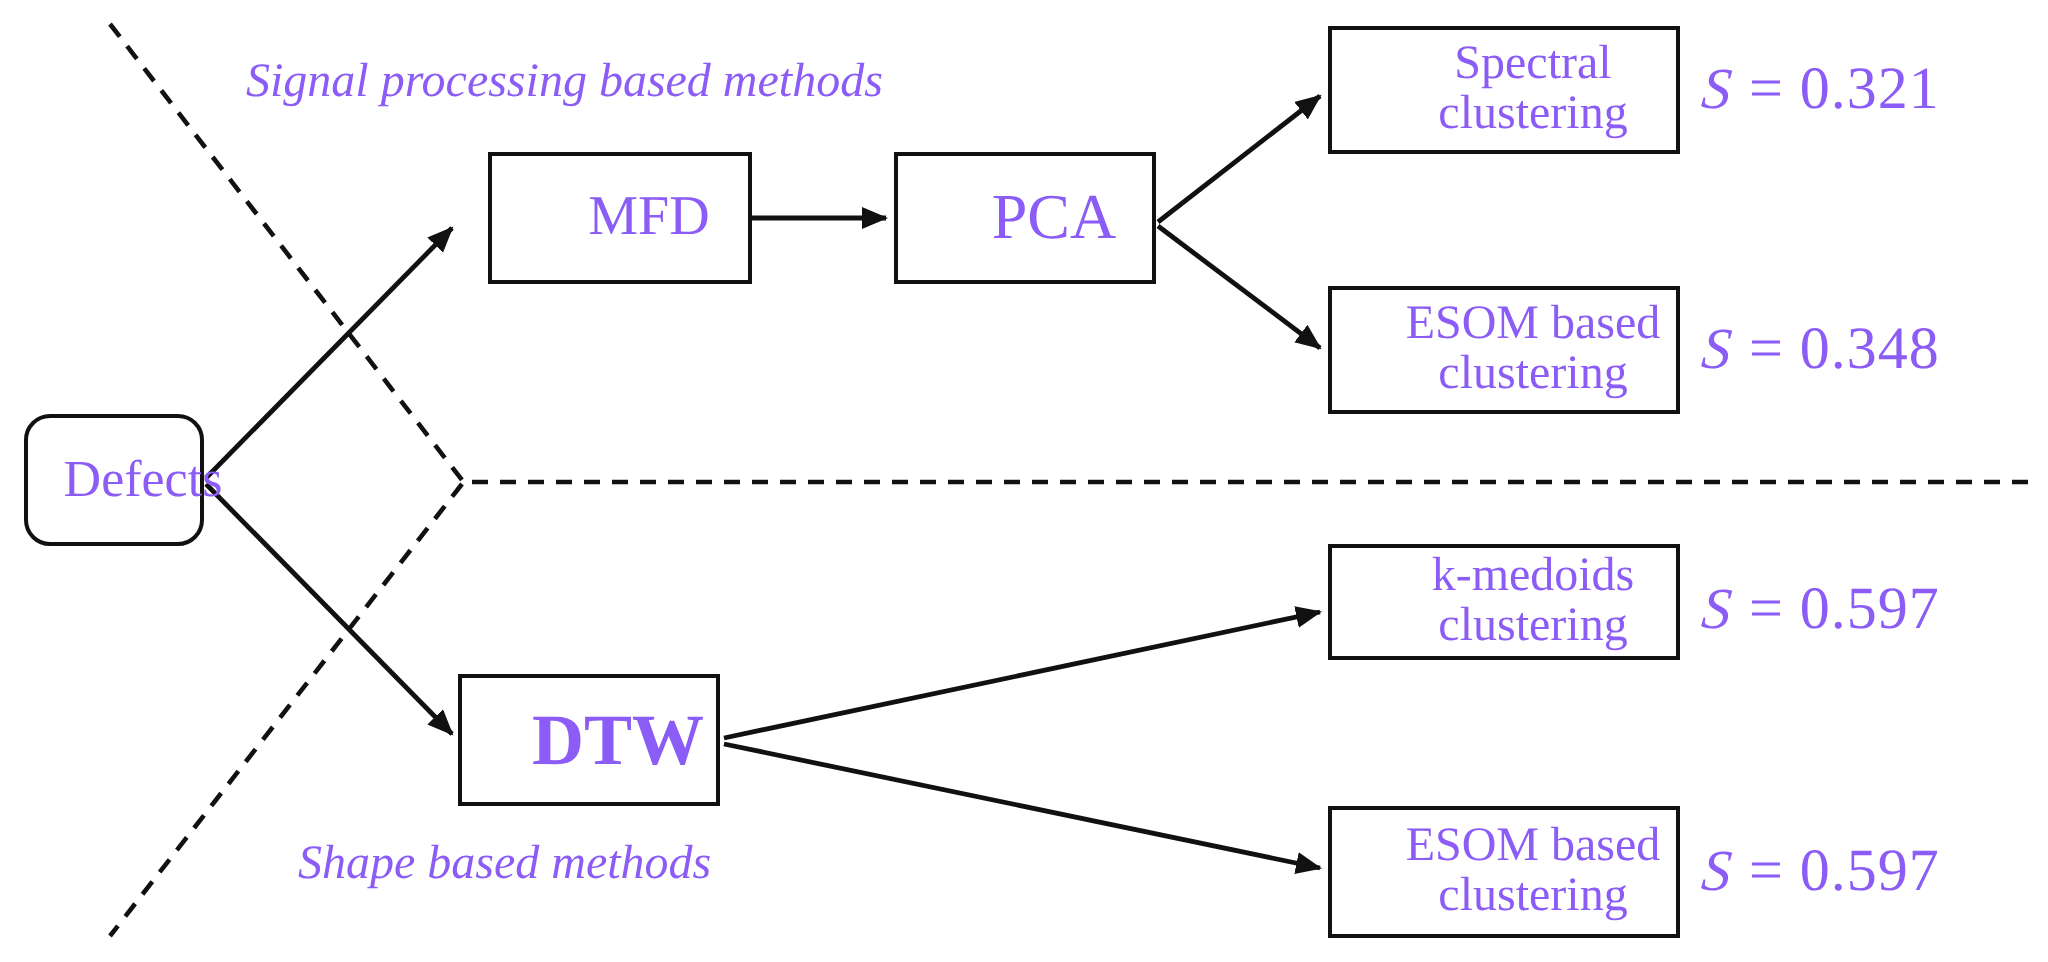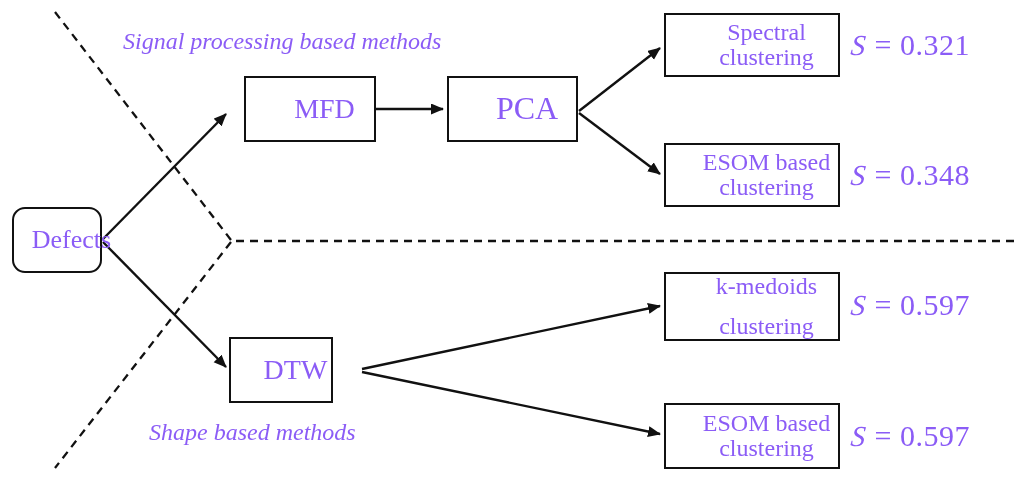--- a/index.html
+++ b/index.html
@@ -20,24 +20,24 @@
     align-items:center;justify-content:center;
     text-align:center;
     box-sizing:border-box;
     line-height:1.06;
     padding-left:29px;
   }
   .node .ln{display:block;white-space:nowrap;}
   #node-defects{left:12px;top:207px;width:90px;height:66px;border-radius:13px;font-size:26px;}
   #node-mfd{left:229px;top:76px;width:132px;height:66px;font-size:28px;margin-left:15px;}
   #node-pca{left:447px;top:76px;width:131px;height:66px;font-size:32px;}
-  #node-dtw{left:229px;top:337px;width:104px;height:66px;font-size:28px;}
+  #node-dtw{left:229px;top:337px;width:131px;height:66px;font-size:36px;font-weight:bold;}
   #node-spectral{left:664px;top:13px;width:176px;height:64px;font-size:24px;}
   #node-esom-top{left:664px;top:143px;width:176px;height:64px;font-size:24px;}
-  #node-kmedoids{left:664px;top:272px;width:176px;height:69px;font-size:24px;justify-content:space-between;}
+  #node-kmedoids{left:664px;top:272px;width:176px;height:58px;font-size:24px;}
   #node-esom-bottom{left:664px;top:403px;width:176px;height:66px;font-size:24px;}
   .cat-label{
     position:absolute;
     font-style:italic;
     font-size:24px;
     white-space:nowrap;
   }
   #label-signal{left:123px;top:28px;}
   #label-shape{left:125px;top:419px;margin-left:24px;}
   .score{

